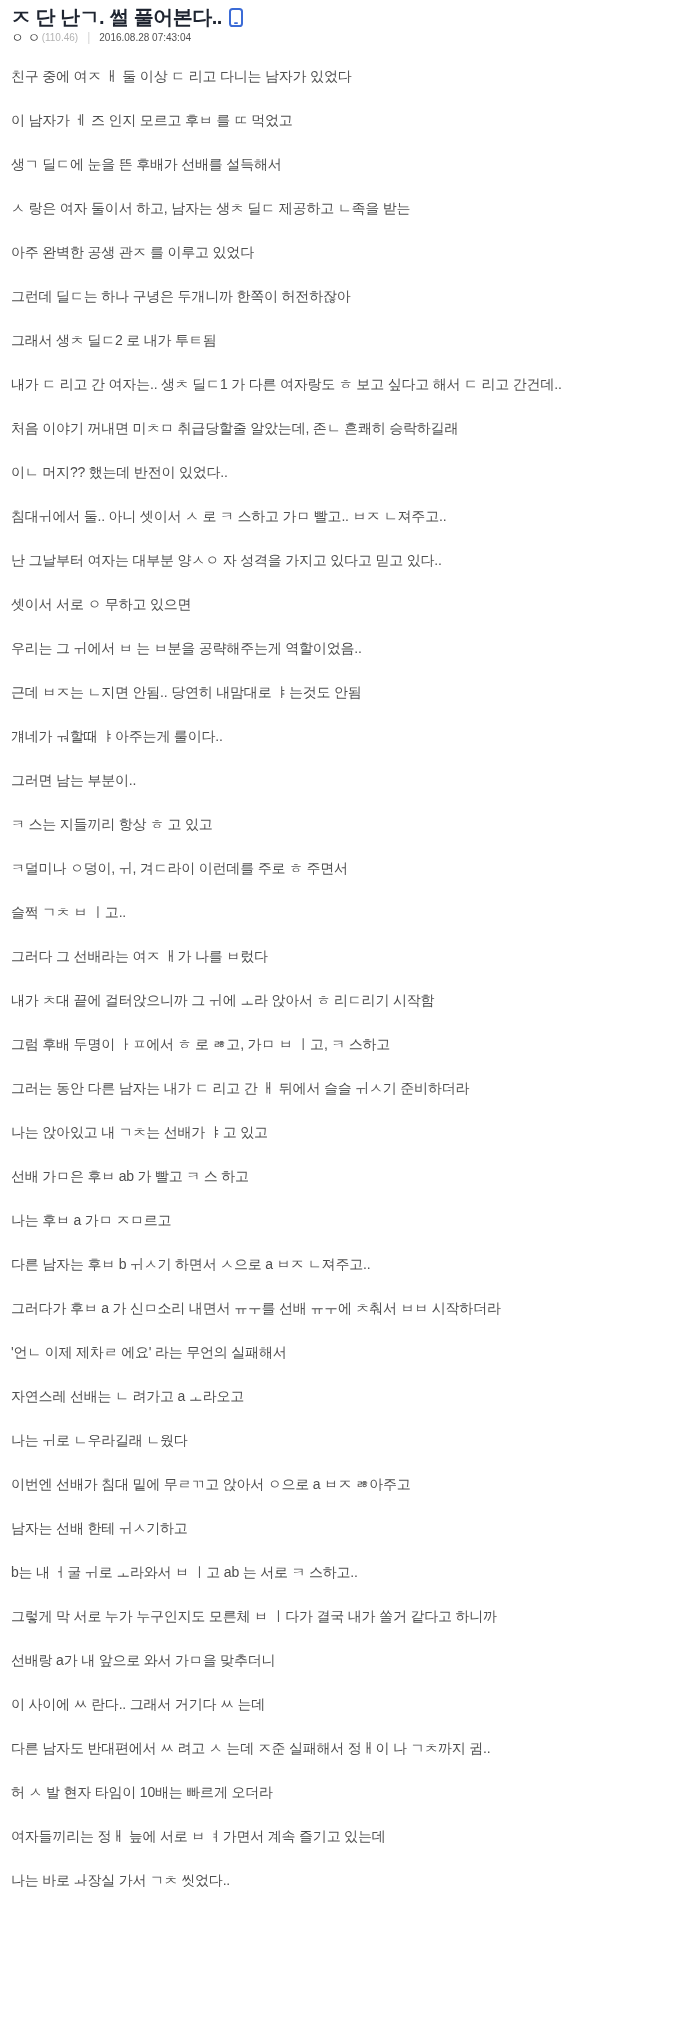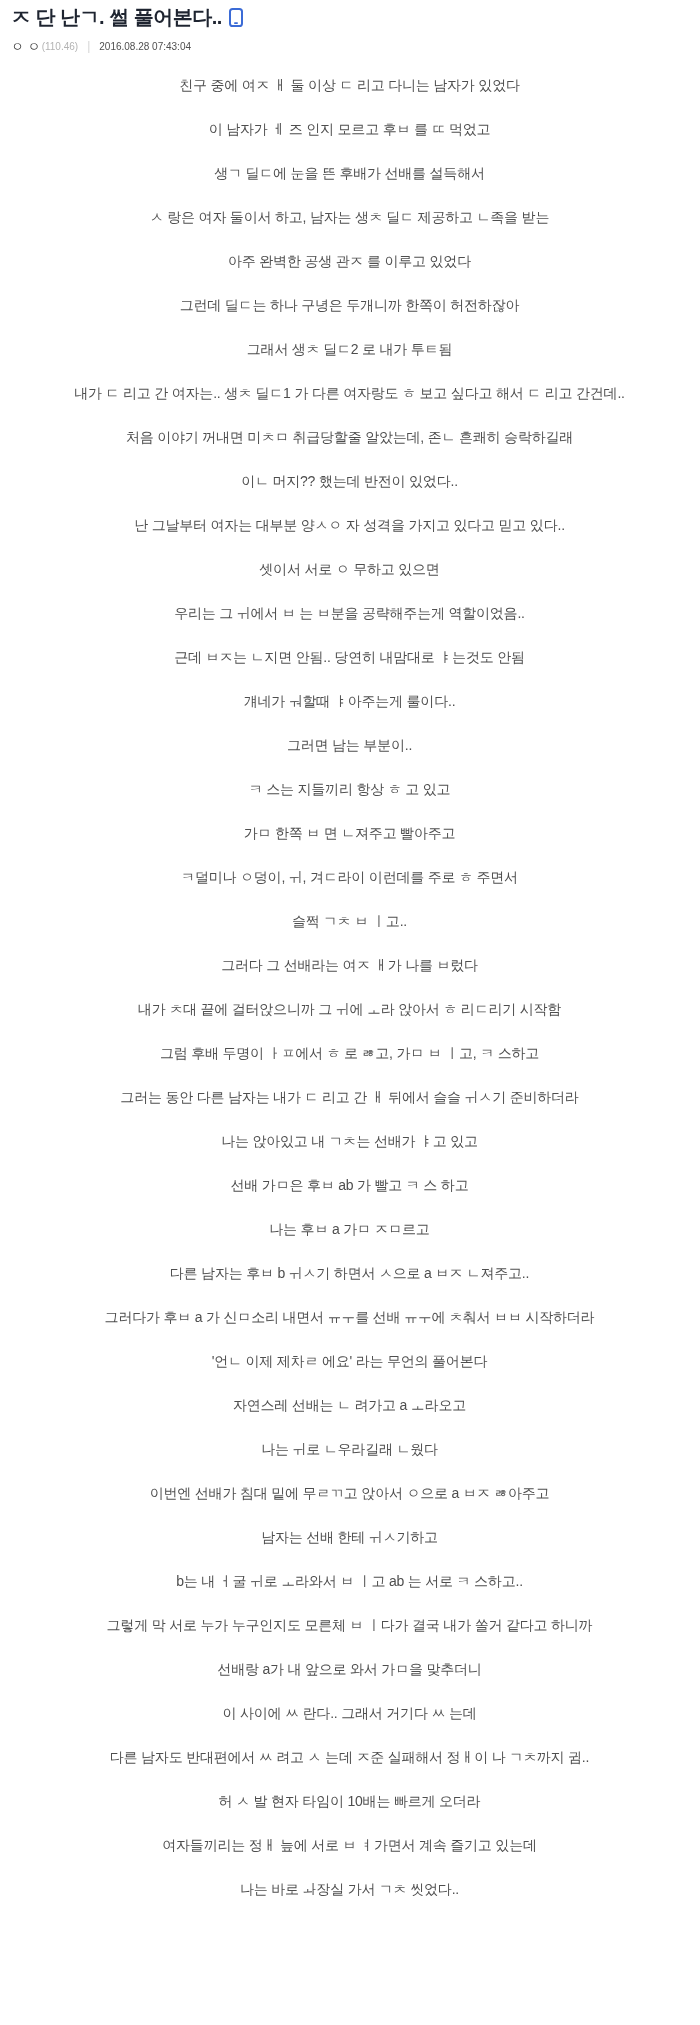--- a/index.html
+++ b/index.html
@@ -26,21 +26,21 @@
     color: #1e2430;
     letter-spacing: -0.5px;
     line-height: 19px;
   }
   .phone-icon {
     display: inline-flex;
     align-items: center;
     margin-top: 1px;
   }
   .meta-row {
-    margin-top: 12px;
+    margin-top: 3px;
     display: flex;
     align-items: center;
     font-size: 13px;
     line-height: 15px;
   }
   .writer-nick {
     color: #3b3b3b;
     cursor: pointer;
   }
   .writer-ip {
@@ -52,21 +52,20 @@
     color: #d5d5d5;
     margin: 0 9px;
     font-size: 12px;
   }
   .post-date {
     color: #4f4f4f;
     font-size: 10px;
   }
   .post-body {
     margin-top: 23px;
-    text-align: center;
   }
   .body-line {
     margin: 0 0 27px 0;
     font-size: 14px;
     line-height: 17px;
     color: #4e4e4e;
     letter-spacing: -0.2px;
     white-space: nowrap;
   }
 </style>
@@ -96,40 +95,40 @@
       <p class="body-line">친구 중에 여ㅈ ㅐ 둘 이상 ㄷ 리고 다니는 남자가 있었다</p>
       <p class="body-line">이 남자가 ㅔ 즈 인지 모르고 후ㅂ 를 ㄸ 먹었고</p>
       <p class="body-line">생ㄱ 딜ㄷ에 눈을 뜬 후배가 선배를 설득해서</p>
       <p class="body-line">ㅅ 랑은 여자 둘이서 하고, 남자는 생ㅊ 딜ㄷ 제공하고 ㄴ족을 받는</p>
       <p class="body-line">아주 완벽한 공생 관ㅈ 를 이루고 있었다</p>
       <p class="body-line">그런데 딜ㄷ는 하나 구녕은 두개니까 한쪽이 허전하잖아</p>
       <p class="body-line">그래서 생ㅊ 딜ㄷ2 로 내가 투ㅌ됨</p>
       <p class="body-line">내가 ㄷ 리고 간 여자는.. 생ㅊ 딜ㄷ1 가 다른 여자랑도 ㅎ 보고 싶다고 해서 ㄷ 리고 간건데..</p>
       <p class="body-line">처음 이야기 꺼내면 미ㅊㅁ 취급당할줄 알았는데, 존ㄴ  흔쾌히 승락하길래</p>
       <p class="body-line">이ㄴ 머지?? 했는데 반전이 있었다..</p>
+      <p class="body-line">침대ㅟ에서 둘.. 아니 셋이서 ㅅ 로 ㅋ 스하고 가ㅁ 빨고.. ㅂㅈ  ㄴ져주고..</p>
       <p class="body-line">난 그날부터 여자는 대부분 양ㅅㅇ 자 성격을 가지고 있다고 믿고 있다..</p>
       <p class="body-line">셋이서 서로 ㅇ 무하고 있으면</p>
       <p class="body-line">우리는 그 ㅟ에서 ㅂ 는 ㅂ분을 공략해주는게 역할이었음..</p>
       <p class="body-line">근데 ㅂㅈ는 ㄴ지면 안됨.. 당연히 내맘대로  ㅑ는것도 안됨</p>
       <p class="body-line">걔네가 ㅝ할때  ㅑ아주는게 룰이다..</p>
       <p class="body-line">그러면 남는 부분이..</p>
       <p class="body-line">ㅋ 스는 지들끼리 항상 ㅎ 고 있고</p>
-      <p class="body-line">가ㅁ 한쪽 ㅂ 면 ㄴ져주고 빨아주고</p>
       <p class="body-line">ㅋ덜미나 ㅇ덩이, ㅟ, 겨ㄷ라이 이런데를 주로 ㅎ 주면서</p>
       <p class="body-line">슬쩍 ㄱㅊ ㅂ ㅣ고..</p>
       <p class="body-line">그러다 그 선배라는 여ㅈ ㅐ가 나를 ㅂ렀다</p>
       <p class="body-line">내가 ㅊ대 끝에 걸터앉으니까 그 ㅟ에 ㅗ라 앉아서 ㅎ 리ㄷ리기 시작함</p>
       <p class="body-line">그럼 후배 두명이 ㅏㅍ에서 ㅎ 로 ㅀ고, 가ㅁ ㅂ ㅣ고, ㅋ 스하고</p>
       <p class="body-line">그러는 동안 다른 남자는 내가 ㄷ 리고 간  ㅐ 뒤에서 슬슬 ㅟㅅ기 준비하더라</p>
       <p class="body-line">나는 앉아있고 내 ㄱㅊ는 선배가  ㅑ고 있고</p>
       <p class="body-line">선배 가ㅁ은 후ㅂ  ab 가 빨고 ㅋ 스 하고</p>
       <p class="body-line">나는 후ㅂ  a 가ㅁ ㅈㅁ르고</p>
       <p class="body-line">다른 남자는 후ㅂ  b ㅟㅅ기 하면서 ㅅ으로 a ㅂㅈ  ㄴ져주고..</p>
       <p class="body-line">그러다가 후ㅂ  a 가 신ㅁ소리 내면서 ㅠㅜ를 선배 ㅠㅜ에 ㅊ춰서 ㅂㅂ  시작하더라</p>
-      <p class="body-line">'언ㄴ  이제 제차ㄹ 에요' 라는 무언의 풀어본다</p>
+      <p class="body-line">'언ㄴ  이제 제차ㄹ 에요' 라는 무언의 실패해서</p>
       <p class="body-line">자연스레 선배는 ㄴ 려가고 a ㅗ라오고</p>
       <p class="body-line">나는 ㅟ로 ㄴ우라길래 ㄴ웠다</p>
       <p class="body-line">이번엔 선배가 침대 밑에 무ㄹㄲ고 앉아서 ㅇ으로 a ㅂㅈ ㅀ아주고</p>
       <p class="body-line">남자는 선배 한테 ㅟㅅ기하고</p>
       <p class="body-line">b는 내 ㅓ굴 ㅟ로 ㅗ라와서 ㅂ  ㅣ고 ab 는 서로 ㅋ 스하고..</p>
       <p class="body-line">그렇게 막 서로 누가 누구인지도 모른체 ㅂ  ㅣ다가 결국 내가 쏠거 같다고 하니까</p>
       <p class="body-line">선배랑 a가 내 앞으로 와서 가ㅁ을 맞추더니</p>
       <p class="body-line">이 사이에 ㅆ 란다.. 그래서 거기다 ㅆ 는데</p>
       <p class="body-line">다른 남자도 반대편에서 ㅆ 려고 ㅅ 는데 ㅈ준 실패해서 정ㅐ이 나 ㄱㅊ까지 귐..</p>
       <p class="body-line">허 ㅅ 발 현자 타임이 10배는 빠르게 오더라</p>

